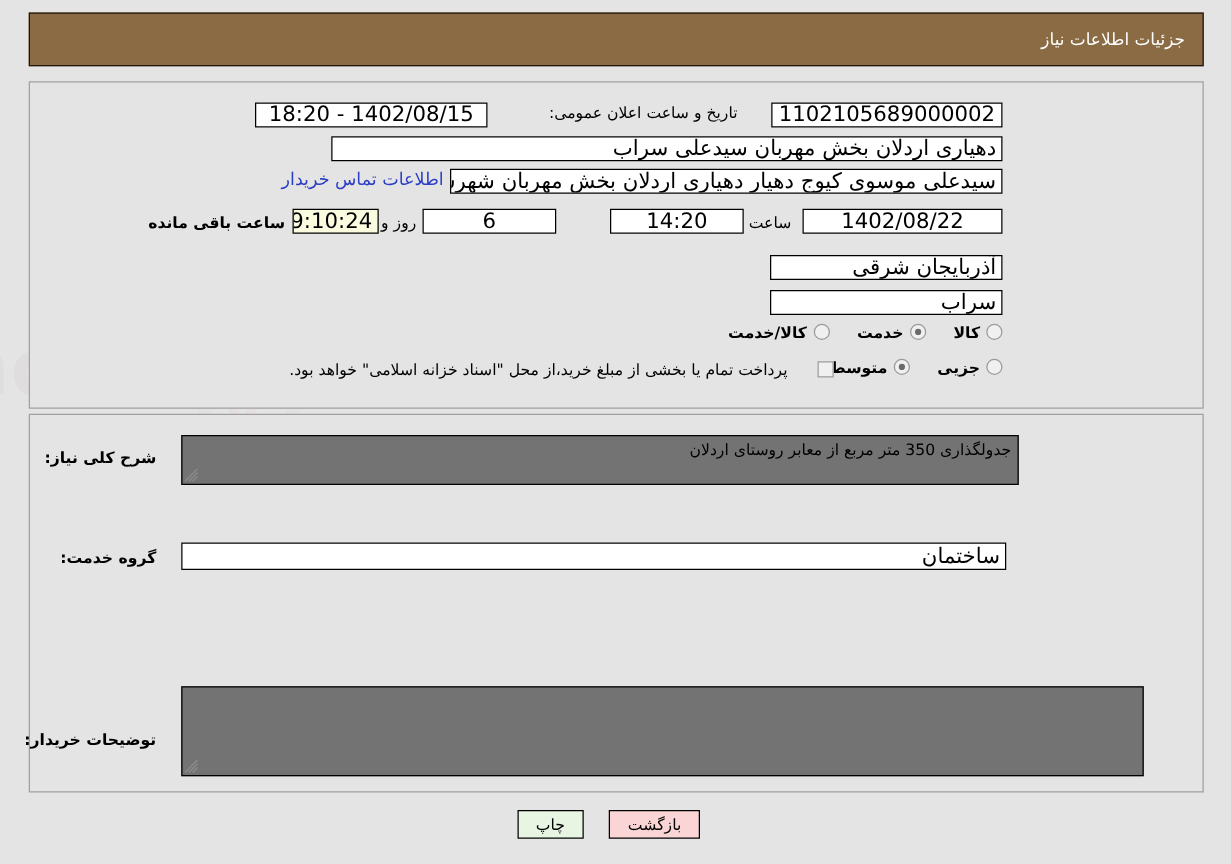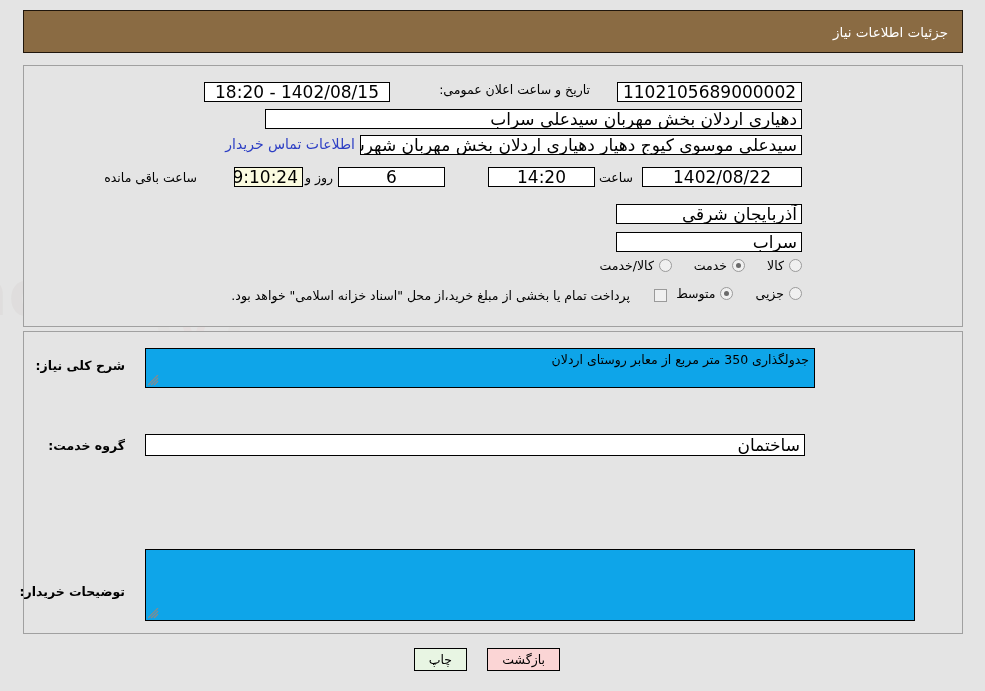--- a/index.html
+++ b/index.html
@@ -106,36 +106,36 @@
   }
   .radio.checked::after {
     content: "";
     position: absolute;
     left: 3px; top: 3px;
     width: 5px; height: 5px;
     border-radius: 50%;
     background: #6a6a6a;
   }
   .radio-group { display: flex; align-items: center; gap: 6px; }
-  .radio-opt { display: flex; align-items: center; gap: 5px; font-size: 12.5px; }
+  .radio-opt { display: flex; align-items: center; gap: 5px; font-size: 12.5px; font-weight: bold; }
 
   .checkbox {
     display: inline-block;
     box-sizing: border-box;
     width: 13px; height: 13px;
     border: 1px solid #9a9a9a;
     background: #f0f0f0;
     vertical-align: middle;
   }
 
   
   .ta {
     box-sizing: border-box;
     border: 1px solid #000;
-    background: #0ea5e9;
+    background: #737373;
     font-size: 12.5px;
     color: #000;
     padding: 3px 5px;
     text-align: right;
     position: relative;
     overflow: hidden;
   }
   .grip {
     position: absolute;
     left: 2px; bottom: 1px;
@@ -233,21 +233,21 @@
 
   <div class="row" style="right:40px; top:162px; display:block; width:130px; line-height:16px;">
     <span class="lbl">مهلت ارسال پاسخ: تا تاریخ:</span>
   </div>
   <div class="fld" style="position:absolute; right:183px; top:167px; width:160px; z-index:4;">1402/08/22</div>
   <span class="lbl" style="position:absolute; right:352px; top:170px; z-index:4;">ساعت</span>
   <div class="fld" style="position:absolute; right:390px; top:167px; width:107px; z-index:4;">14:20</div>
   <div class="fld" style="position:absolute; right:540px; top:167px; width:107px; z-index:4;">6</div>
   <span class="lbl" style="position:absolute; right:652px; top:170px; z-index:4;">روز و</span>
   <div class="fld fld-yellow" style="position:absolute; right:682px; top:167px; width:69px; z-index:4;">19:10:24</div>
-  <span class="lbl" style="position:absolute; right:788px; top:170px; z-index:4;">ساعت باقی مانده</span>
+  <span class="lbl" style="position:absolute; right:757px; top:170px; z-index:4;font-weight:bold;">ساعت باقی مانده</span>
 
   <div class="row" style="right:40px; top:205px;">
     <span class="lbl">استان محل تحویل:</span>
   </div>
   <div class="fld fld-right" style="position:absolute; right:183px; top:204px; width:186px; z-index:4;">آذربایجان شرقی</div>
 
   <div class="row" style="right:40px; top:231px;">
     <span class="lbl">شهر محل تحویل:</span>
   </div>
   <div class="fld fld-right" style="position:absolute; right:183px; top:232px; width:186px; z-index:4;">سراب</div>

